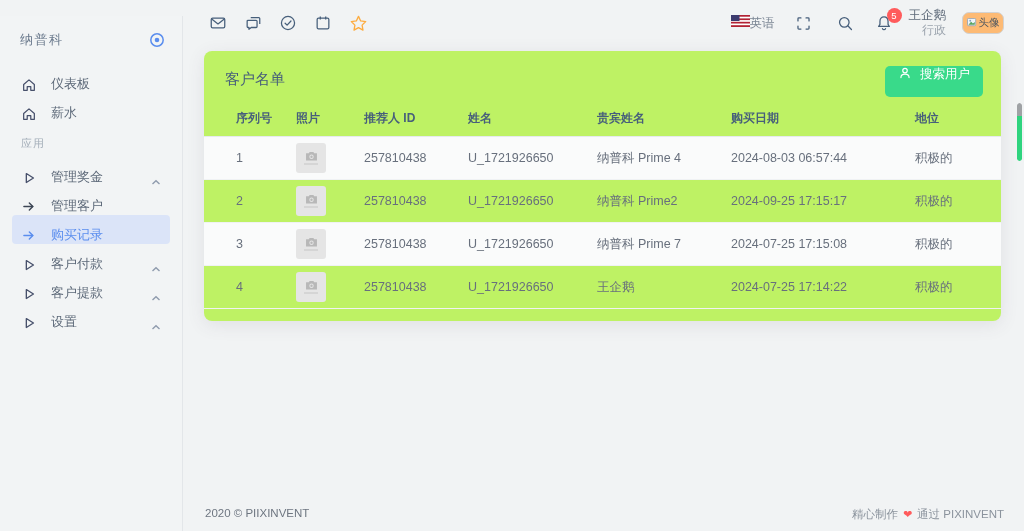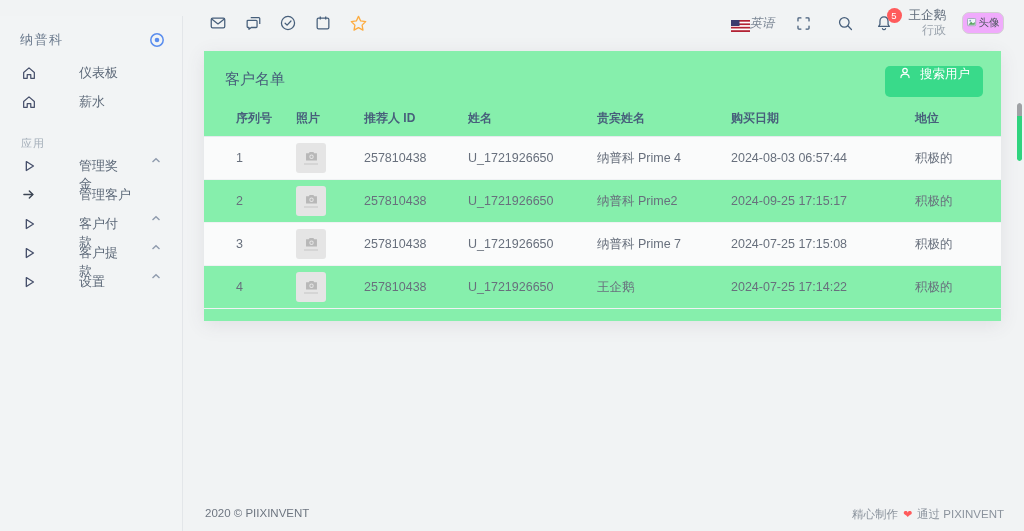--- a/index.html
+++ b/index.html
@@ -14,62 +14,61 @@
     position:absolute; left:0; top:16px; width:183px; height:531px;
     background:#f2f4f5; border-right:1px solid #e3e6e9;
   }
   .brand-row {
     height:48px; display:flex; align-items:center; justify-content:space-between;
     padding:0 17px 0 20px;
   }
   .brand-name { font-size:13px; color:#6b7a8d; letter-spacing:1.5px; }
   .menu { list-style:none; }
   .menu-item {
-    display:flex; align-items:flex-start; height:29px; margin:0 12px;
+    display:flex; align-items:flex-end; height:29px; margin:0 12px;
     padding:0 9px; border-radius:4px; font-size:13px; color:#5c6878;
     cursor:pointer;
-    gap:28px;
   }
   .menu-item .mi-icon { width:17px; height:17px; display:flex; align-items:center; margin-right:13px; flex:0 0 17px; }
   .menu-item .chev { margin-left:auto; display:flex; }
   .menu-item.active { background:#dbe4f8; color:#5a8dee; }
   .menu-section {
     font-size:11px; color:#a4aeb9; padding:14px 0 6px 21px; letter-spacing:1px;
   }
   svg { display:block; }
 
   
   .main { position:absolute; left:184px; top:0; width:840px; height:531px; display:flex; flex-direction:column; }
 
   .topbar { height:46px; display:flex; align-items:center; padding:0 20px 0 21px; }
   .topbar-left { display:flex; align-items:center; gap:9px; }
   .tb-icon { width:26px; height:26px; display:flex; align-items:center; justify-content:center; cursor:pointer; }
   .topbar-right { margin-left:auto; display:flex; align-items:center; gap:16px; }
-  .lang-group { display:flex; align-items:flex-end; cursor:pointer;font-style:italic; }
+  .lang-group { display:flex; align-items:flex-start; cursor:pointer; }
   .lang-label { font-size:12.5px; color:#7b8694; }
   .bell-wrap { position:relative; cursor:pointer; }
   .badge {
     position:absolute; top:-6px; right:-9px; min-width:15px; height:15px;
     background:#ff5b5c; color:#fff; border-radius:50%; font-size:9.5px;
     display:flex; align-items:center; justify-content:center; padding:0 3px;
   }
   .user-block { text-align:right; line-height:1.25; cursor:pointer; }
   .user-name { font-size:12.5px; color:#5f6b7a; }
   .user-role { font-size:12px; color:#9aa3ad; }
   .avatar {
-    width:42px; height:22px; background:#f0abfc; border:1px solid #d2d2d2;
+    width:42px; height:22px; background:#fdba74; border:1px solid #d2d2d2;
     border-radius:7px; display:flex; align-items:center; justify-content:center;
     gap:1px; cursor:pointer; overflow:hidden;
   }
   .avatar-alt { font-size:10.5px; color:#4d565f; }
 
   
   .content { padding:5px 23px 0 20px; }
   .card {
-    background:#86efac; border-radius:0; height:270px;
+    background:#bef264; border-radius:8px; height:270px;
     box-shadow:0 4px 18px rgba(75,70,92,.1);
   }
   .card-header { display:flex; align-items:flex-start; justify-content:space-between; padding:15px 18px 4px 21px; }
   .card-title { font-size:15px; color:#475f7b; font-weight:normal; padding-top:4px; }
   .btn-green {
     background:#39da8a; color:#fff; border:none; border-radius:5px;
     height:31px; padding:0 13px; font-size:12.5px; display:flex;
     align-items:flex-start; gap:8px; cursor:pointer;
     font-family:"Liberation Sans",sans-serif;
     margin-left:16px;
@@ -154,20 +153,29 @@
       </span>
     </li>
     <li class="menu-item">
       <span class="mi-icon">
         <svg width="15" height="15" viewBox="0 0 18 18" fill="none" stroke="#3c4554" stroke-width="1.7" stroke-linecap="round" stroke-linejoin="round">
             <line x1="3.5" y1="9" x2="14" y2="9"></line>
             <polyline points="10,4.8 14.2,9 10,13.2"></polyline>
           </svg>
       </span>
       <span>管理客户</span>
+    </li>
+    <li class="menu-item active">
+      <span class="mi-icon">
+        <svg width="15" height="15" viewBox="0 0 18 18" fill="none" stroke="#5a8dee" stroke-width="1.7" stroke-linecap="round" stroke-linejoin="round">
+            <line x1="3.5" y1="9" x2="14" y2="9"></line>
+            <polyline points="10,4.8 14.2,9 10,13.2"></polyline>
+          </svg>
+      </span>
+      <span>购买记录</span>
     </li>
     <li class="menu-item">
       <span class="mi-icon">
         <svg width="16" height="16" viewBox="0 0 18 18" fill="none" stroke="#47506b" stroke-width="1.5" stroke-linejoin="round">
             <polygon points="6,4 14,9 6,14"></polygon>
           </svg>
       </span>
       <span>客户付款</span>
       <span class="chev">
         <svg width="10" height="7" viewBox="0 0 10 7" fill="none" stroke="#8f9bad" stroke-width="1.4">

